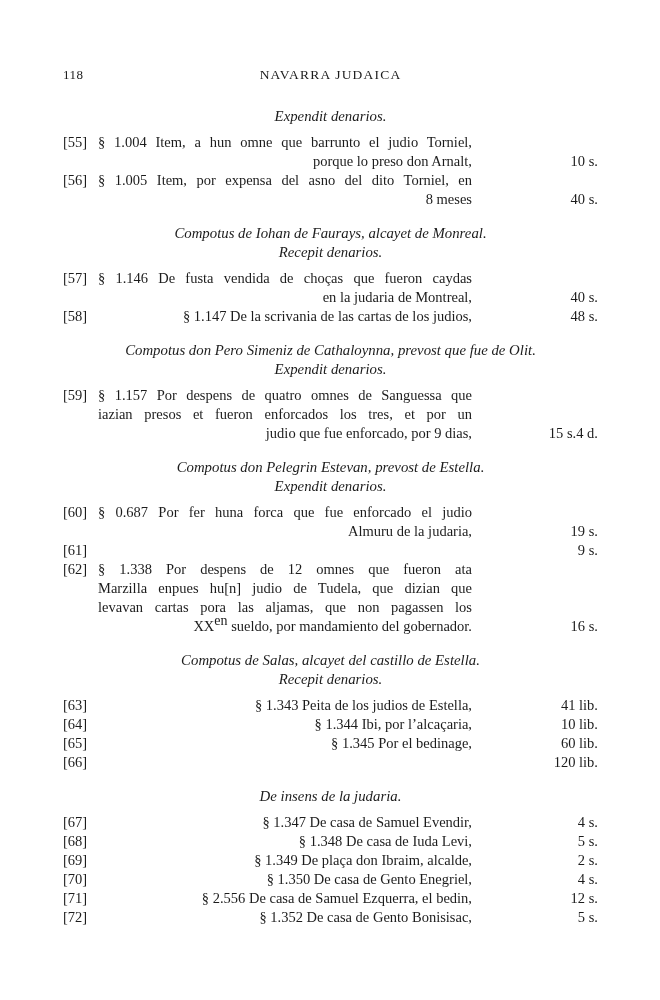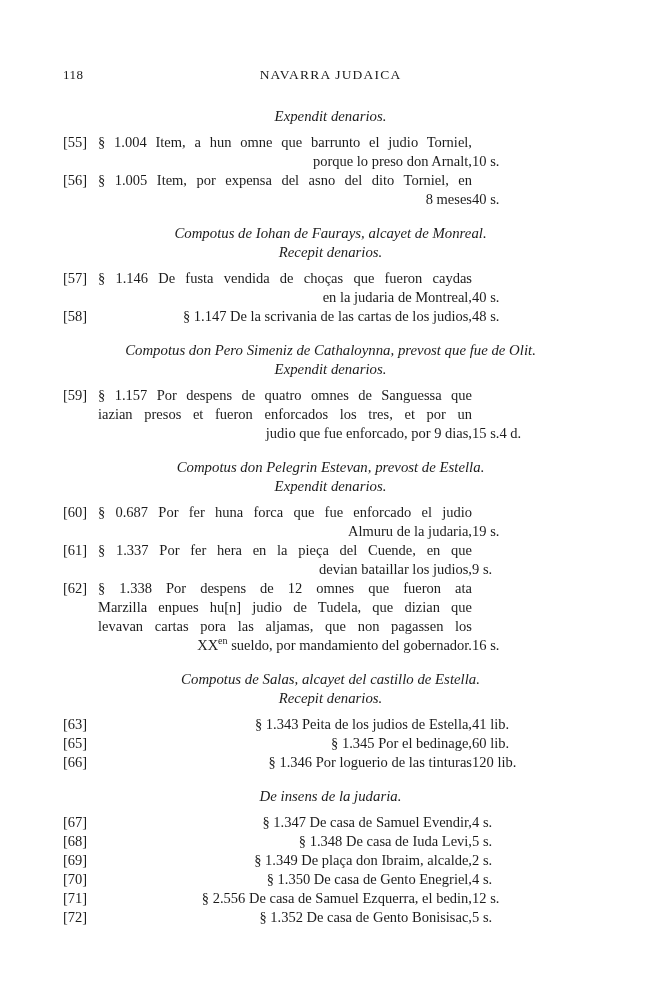--- a/index.html
+++ b/index.html
@@ -67,26 +67,26 @@
   .entry-line {
     text-align: justify;
     text-align-last: justify;
   }
   .entry-line:last-child {
     text-align: right;
     text-align-last: auto;
   }
   .amount {
     flex: 1 1 auto;
-    text-align: left;
+    text-align: right;
     align-self: flex-end;
     white-space: nowrap;
   }
   .entry sup {
-    font-size: 10px;
+    font-size: 14px;
     line-height: 0;
     vertical-align: super;
   }
 </style>
 </head>
 <body>
 
 <div class="page">
   <div class="running-header">
     <span class="page-num">118</span>
@@ -165,24 +165,20 @@
           <div class="entry">
             <span class="ref">[60]</span>
             <div class="lines">
               <div class="entry-line">§ 0.687 Por fer huna forca que fue enforcado el judio</div>
               <div class="entry-line">Almuru de la judaria,</div>
             </div>
             <span class="amount">19 s.</span>
           </div>
           <div class="entry">
             <span class="ref">[61]</span>
-            <div class="lines">
-              <div class="entry-line">§ 1.337 Por fer hera en la pieça del Cuende, en que</div>
-              <div class="entry-line">devian bataillar los judios,</div>
-            </div>
             <span class="amount">9 s.</span>
           </div>
           <div class="entry">
             <span class="ref">[62]</span>
             <div class="lines">
               <div class="entry-line">§ 1.338 Por despens de 12 omnes que fueron ata</div>
               <div class="entry-line">Marzilla enpues hu[n] judio de Tudela, que dizian que</div>
               <div class="entry-line">levavan cartas pora las aljamas, que non pagassen los</div>
               <div class="entry-line">XX<sup>en</sup> sueldo, por mandamiento del gobernador.</div>
             </div>
@@ -197,31 +193,35 @@
         </div>
         <div class="entries">
           <div class="entry">
             <span class="ref">[63]</span>
             <div class="lines">
               <div class="entry-line">§ 1.343 Peita de los judios de Estella,</div>
             </div>
             <span class="amount">41 lib.</span>
           </div>
           <div class="entry">
+            <span class="ref">[64]</span>
+            <div class="lines">
+              <div class="entry-line">§ 1.344 Ibi, por l’alcaçaria,</div>
+            </div>
+            <span class="amount">10 lib.</span>
+          </div>
+          <div class="entry">
             <span class="ref">[65]</span>
             <div class="lines">
               <div class="entry-line">§ 1.345 Por el bedinage,</div>
             </div>
             <span class="amount">60 lib.</span>
           </div>
           <div class="entry">
             <span class="ref">[66]</span>
-            <div class="lines">
-              <div class="entry-line">§ 1.346 Por loguerio de las tinturas</div>
-            </div>
             <span class="amount">120 lib.</span>
           </div>
         </div>
       </section>
       <section class="section">
         <div class="headings">
           <div class="heading">De insens de la judaria.</div>
         </div>
         <div class="entries">
           <div class="entry">

